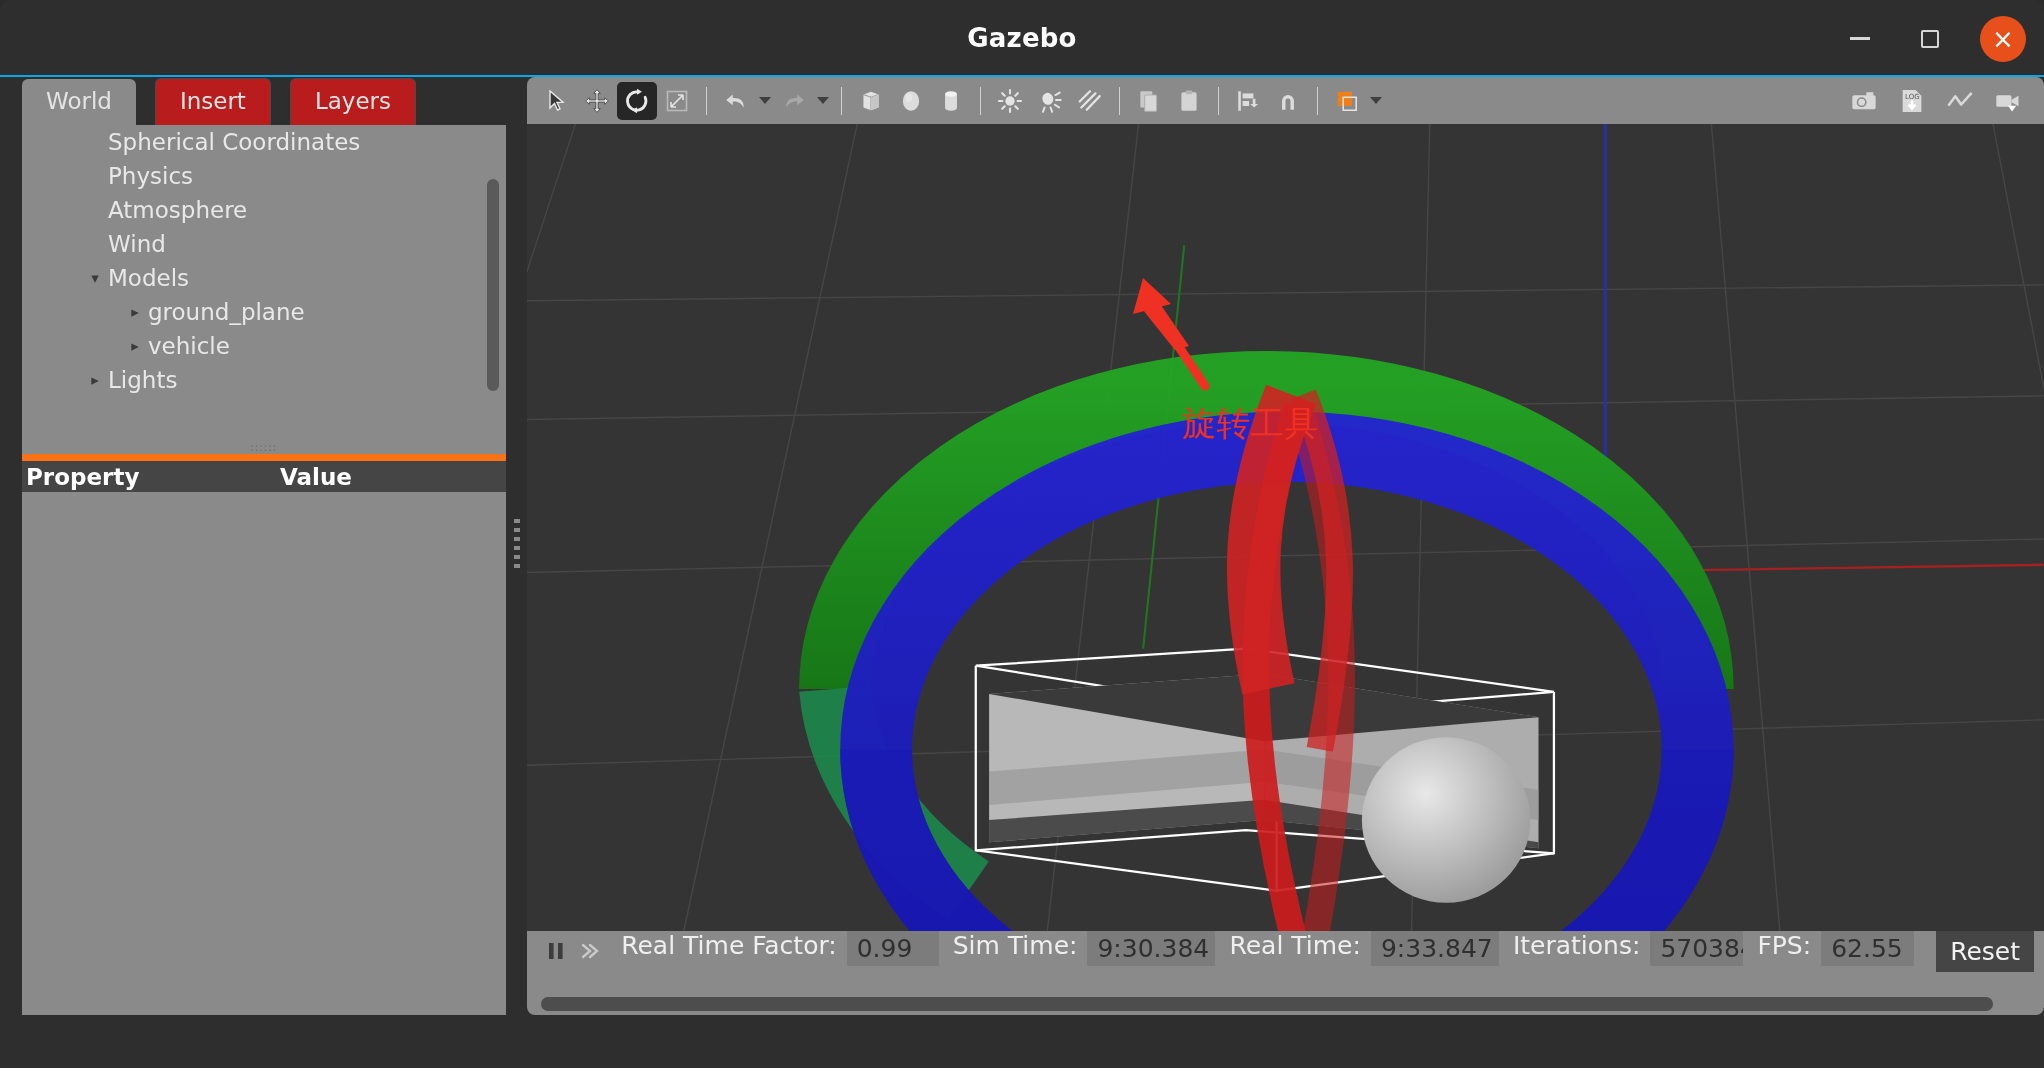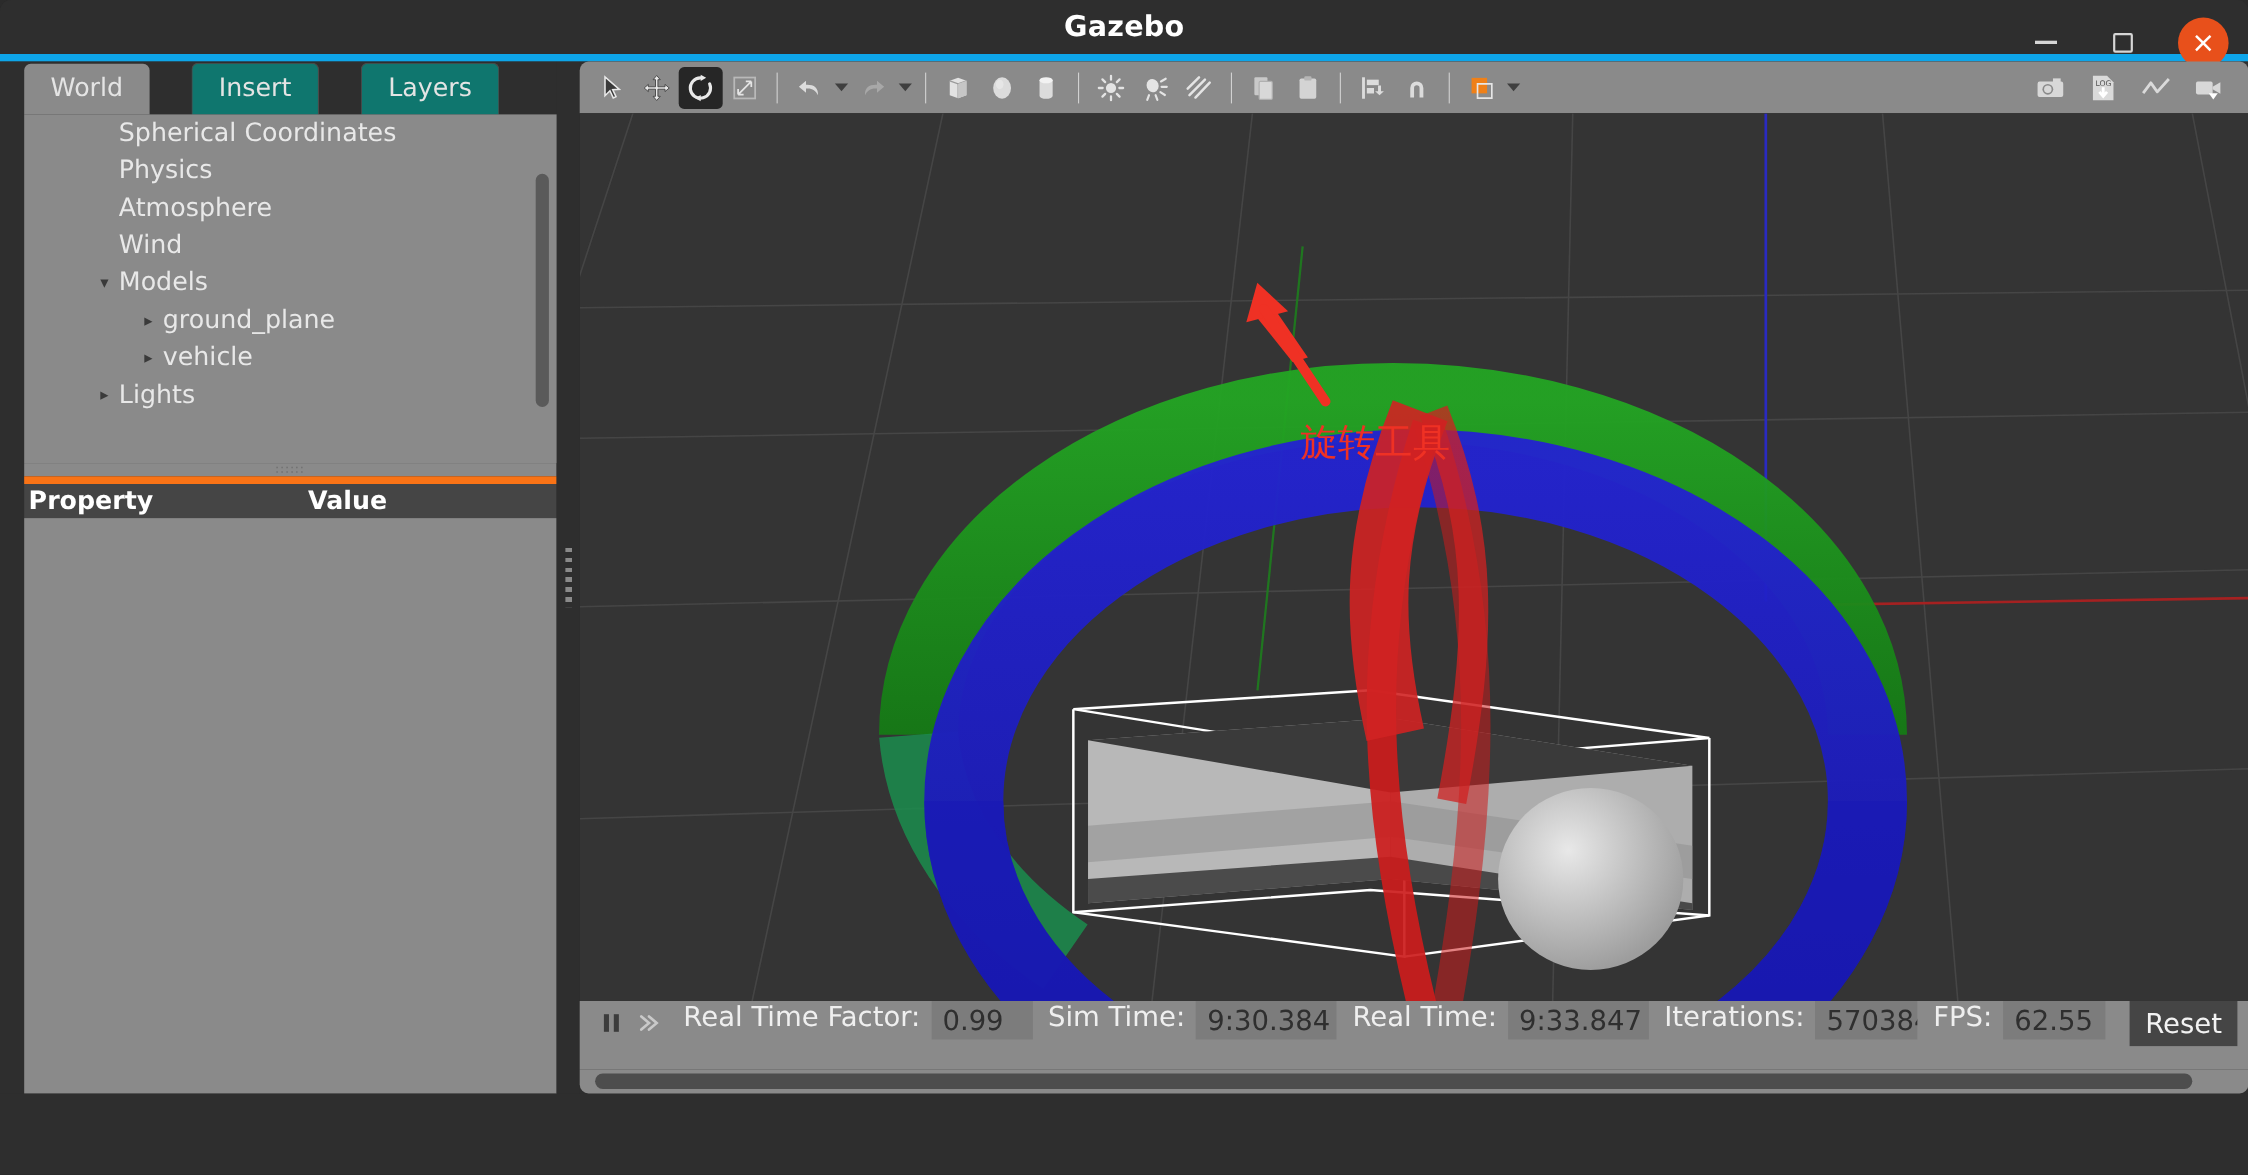--- a/index.html
+++ b/index.html
@@ -11,24 +11,24 @@
   }
 
   
   #window {
     position: relative; width: 2044px; height: 1068px;
     background: #2e2e2e;
     border-radius: 10px 10px 0 0;
     overflow: hidden;
   }
   #titlebar {
-    position: relative; height: 56px;
+    position: relative; height: 77px;
     background: #2e2e2e;
     border-radius: 10px 10px 0 0;
-    border-bottom: 7px solid #0ea5e9;
+    border-bottom: 2px solid #0ea5e9;
     display: flex; align-items: center; justify-content: center;
   }
   #title-text {
     font-size: 26px; font-weight: bold; color: #ffffff;
     letter-spacing: .2px;
   }
   #win-controls {
     position: absolute; right: 18px; top: 0; height: 77px;
     display: flex; align-items: center; gap: 30px;
   }
@@ -59,31 +59,31 @@
   .menu-item .mn { text-decoration: underline; text-underline-offset: 5px; }
 
   
   #body-row { display: flex; height: 938px; background:#2e2e2e; }
 
   
   #left-panel {
     width: 533px; padding: 8px 0 0 22px;
     display: flex; flex-direction: column;
   }
-  #tabs { display: flex; align-items: flex-end; height: 40px; gap: 36px; }
+  #tabs { display: flex; align-items: flex-end; height: 40px; }
   .tab {
     font-size: 23px; color: #e4e4e4;
     padding: 8px 24px 9px 24px;
     background: #8a8a8a; border-radius: 6px 6px 0 0;
     cursor: pointer; line-height: 1.25;
   }
   .tab.inactive {
-    background: #0f766e;
+    background: #b91c1c;
     border: 1px solid #4a4a4a; border-bottom: none;
-    margin-left: 2px;
+    margin-left: 19px;
     text-align: right;
   }
   .tab.active { background: #8a8a8a; }
 
   #tree-pane {
     position: relative;
     background: #8a8a8a;
     height: 317px;
     overflow: hidden;
   }

